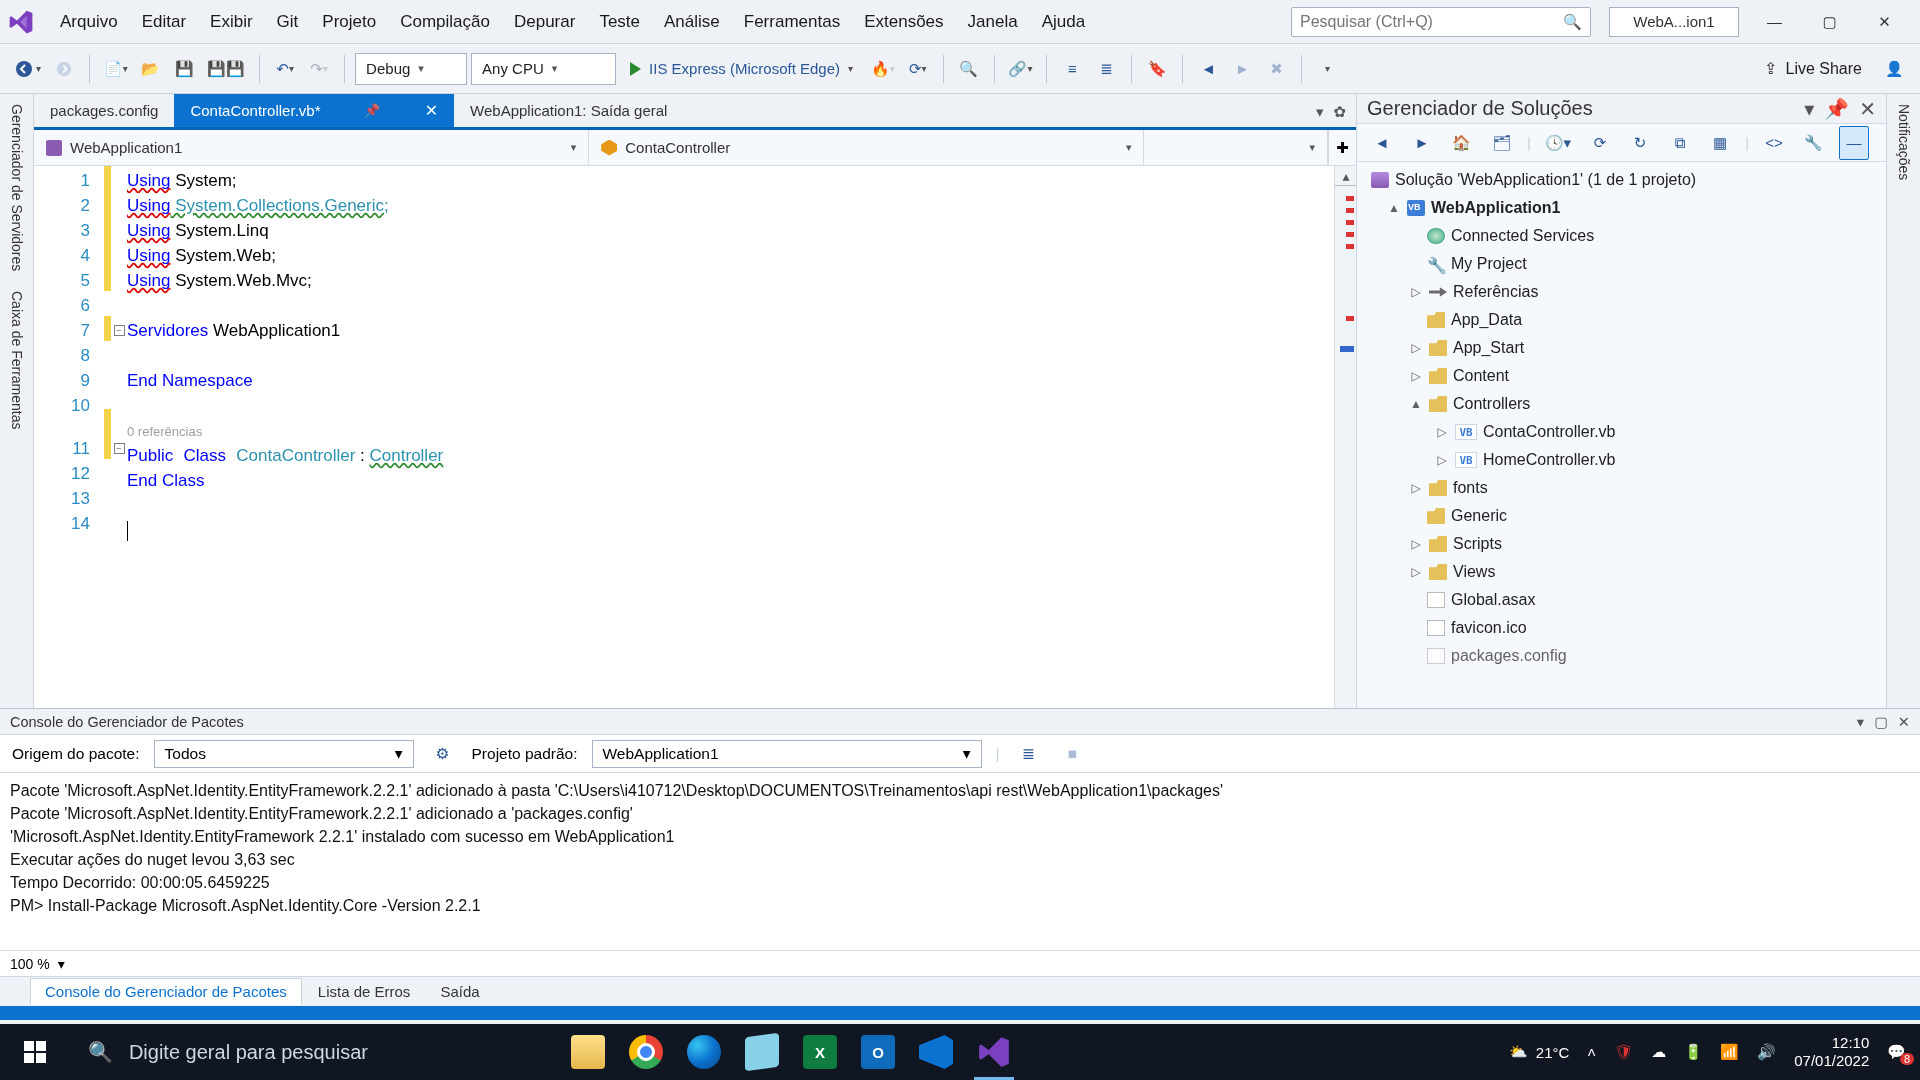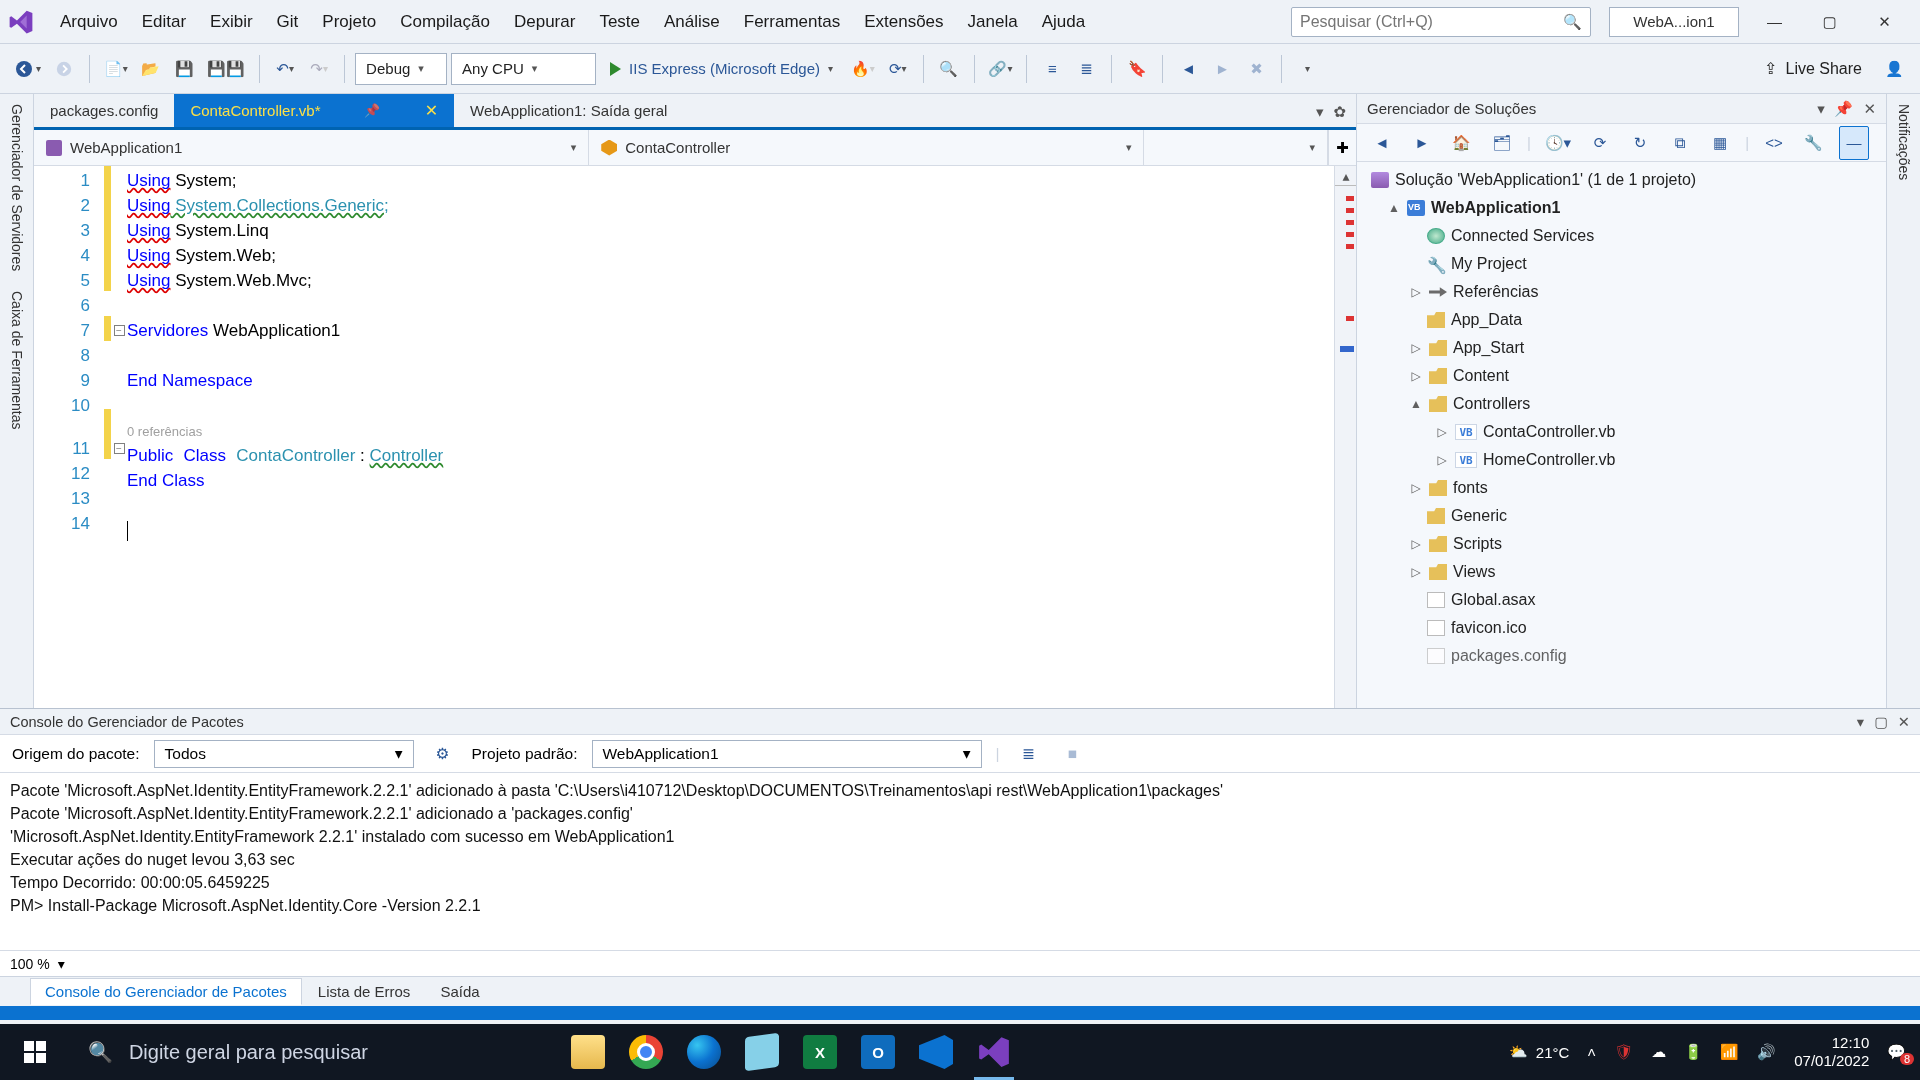--- a/index.html
+++ b/index.html
@@ -27,21 +27,21 @@
 
 
 .main { display:flex; height:614px; }
 .left-rail { width:34px; background:#eef2f7; border-right:1px solid #ccd4e0; display:flex; flex-direction:column; align-items:center; justify-content:flex-start; padding-top:10px; gap:20px; }
 .rail-text { writing-mode:vertical-rl; font-size:14px; color:#333; white-space:nowrap; }
 
 
 .editor-area { flex:1; display:flex; flex-direction:column; background:#fff; min-width:0; }
 .doctabs { height:36px; background:#eef2f7; display:flex; align-items:flex-end; border-bottom:3px solid #0063b1; }
 .doctab { height:33px; padding:0 16px; display:flex; align-items:center; font-size:15px; gap:8px; color:#333; }
-.doctab.active { background:#0b72d0; color:#fde047;gap:44px; }
+.doctab.active { background:#0b72d0; color:#ffffff;gap:44px; }
 .doctab.inactive { background:#eef2f7; }
 .doctab .pin { font-size:13px; opacity:.8; }
 .doctab .close { font-size:16px; }
 .doctabs .right-ctrls { margin-left:auto; display:flex; gap:10px; padding:0 10px 6px 0; color:#555; align-items:center; }
 
 .navbar { height:36px; background:#f5f8fc; border-bottom:1px solid #d5dbe5; display:flex; }
 .navbar .nav-combo { flex:1; display:flex; align-items:center; padding:0 12px; gap:8px; border-right:1px solid #d5dbe5; font-size:15px; color:#333; position:relative; }
 .navbar .nav-combo:last-child { border-right:none; }
 .navbar .dd { margin-left:auto; color:#555; font-size:11px; }
 .proj-icon { width:16px; height:16px; background:#8a5bb0; border-radius:2px; display:inline-block; }
@@ -62,21 +62,21 @@
 .change-bar .seg { background:#f3d34a; width:7px; }
 .scroll-strip { width:22px; background:#f0f3f8; border-left:1px solid #d5dbe5; position:relative; }
 .scroll-strip .mk-red { position:absolute; right:2px; width:8px; height:5px; background:#d33; }
 .scroll-strip .mk-blue { position:absolute; right:2px; width:14px; height:6px; background:#3366cc; }
 .split-icon { width:22px; height:20px; border-bottom:1px solid #bbb; display:flex; align-items:center; justify-content:center; color:#555; font-size:14px;}
 .cursor-blink { display:inline-block; width:1px; height:20px; background:#000; vertical-align:middle; animation:blink 1s step-end infinite;}
 @keyframes blink { 50% { opacity:0; } }
 
 
 .solexp { width:530px; background:#f5f8fc; border-left:1px solid #ccd4e0; display:flex; flex-direction:column; }
-.solexp .pane-title { height:30px; background:#eef2f7; display:flex; align-items:center; padding:0 10px; font-size:15px; color:#333; border-bottom:1px solid #d5dbe5; }
+.solexp .pane-title { height:30px; background:#eef2f7; display:flex; align-items:center; padding:0 10px; font-size:20px; color:#333; border-bottom:1px solid #d5dbe5; }
 .pane-title .pane-ctrls { margin-left:auto; display:flex; gap:10px; color:#555; }
 .solexp .se-toolbar { height:38px; display:flex; align-items:center; gap:10px; padding:0 10px; border-bottom:1px solid #d5dbe5; color:#2b5797; }
 .se-toolbar .pressed { border:1px solid #0b72d0; background:#d6e8fb; padding:3px; }
 .solexp .se-search { height:38px; margin:6px 8px; border:1px solid #a4b2c4; background:#fff; display:flex; align-items:center; padding:0 10px; }
 .se-search input { border:none; outline:none; flex:1; color:#888; font-size:15px; background:transparent;}
 .tree { flex:1; overflow:auto; padding:4px 0; }
 .node { display:flex; align-items:center; height:28px; padding-left:10px; gap:6px; font-size:16px; color:#222; }
 .node .exp { width:14px; color:#606060; font-size:12px; display:inline-block; text-align:center;}
 .node.bold { font-weight:600; }
 .ico { width:18px; height:16px; display:inline-block; }
@@ -173,21 +173,21 @@
     </div>
   <div class="tb-sep"></div>
   <div class="tb-btn">📄<span style="font-size:10px;color:#555">▾</span></div>
   <div class="tb-btn">📂</div>
   <div class="tb-btn">💾</div>
   <div class="tb-btn">💾💾</div>
   <div class="tb-sep"></div>
   <div class="tb-btn" style="color:#2b5797">↶<span style="font-size:10px;color:#555">▾</span></div>
   <div class="tb-btn" style="color:#aab">↷<span style="font-size:10px;color:#ccc">▾</span></div>
   <div class="tb-sep"></div>
-  <div class="tb-combo" style="width:92px">
+  <div class="tb-combo" style="width:112px">
       <span>Debug</span>
       <span class="dd">▾</span>
     </div>
   <div class="tb-combo" style="width:145px">
       <span>Any CPU</span>
       <span class="dd">▾</span>
     </div>
   <div class="run-btn tb-btn">
       <span class="play-tri"></span>
       <span>IIS Express (Microsoft Edge)</span>

